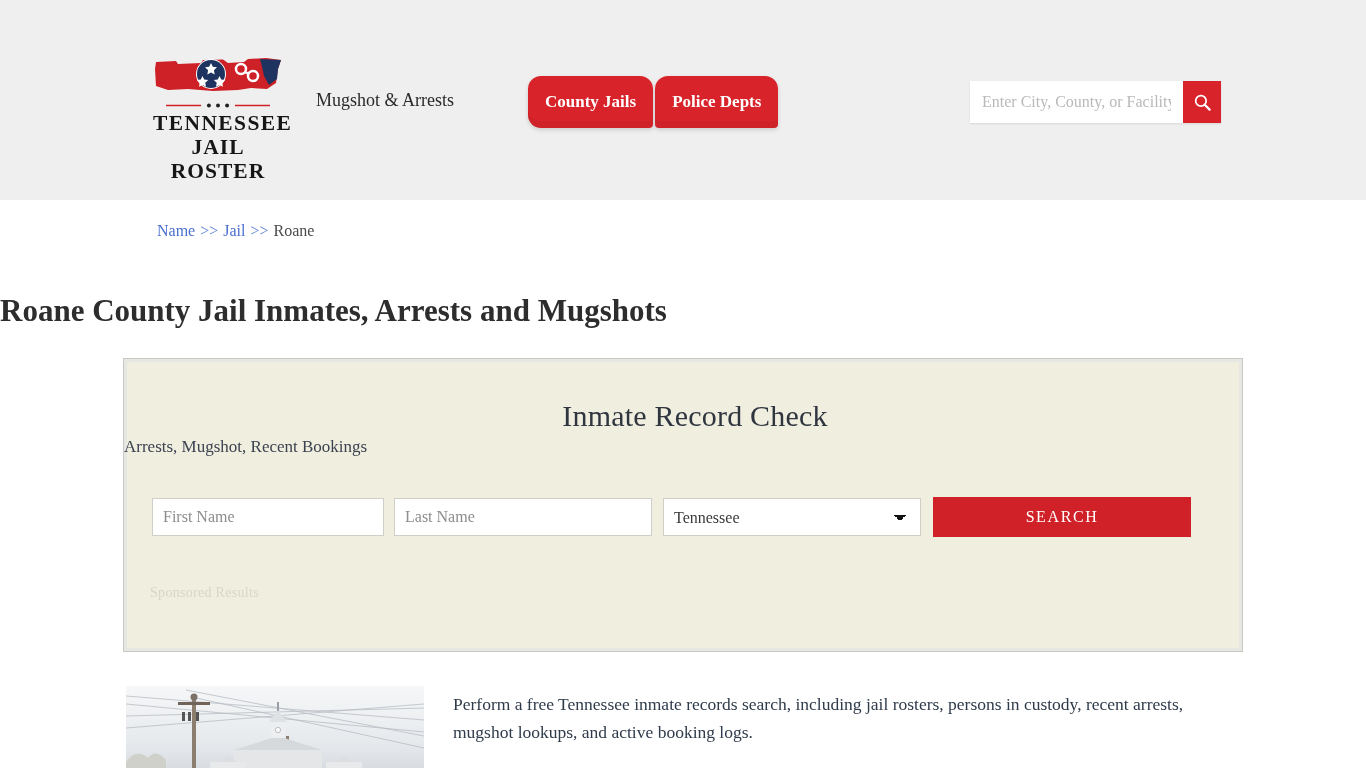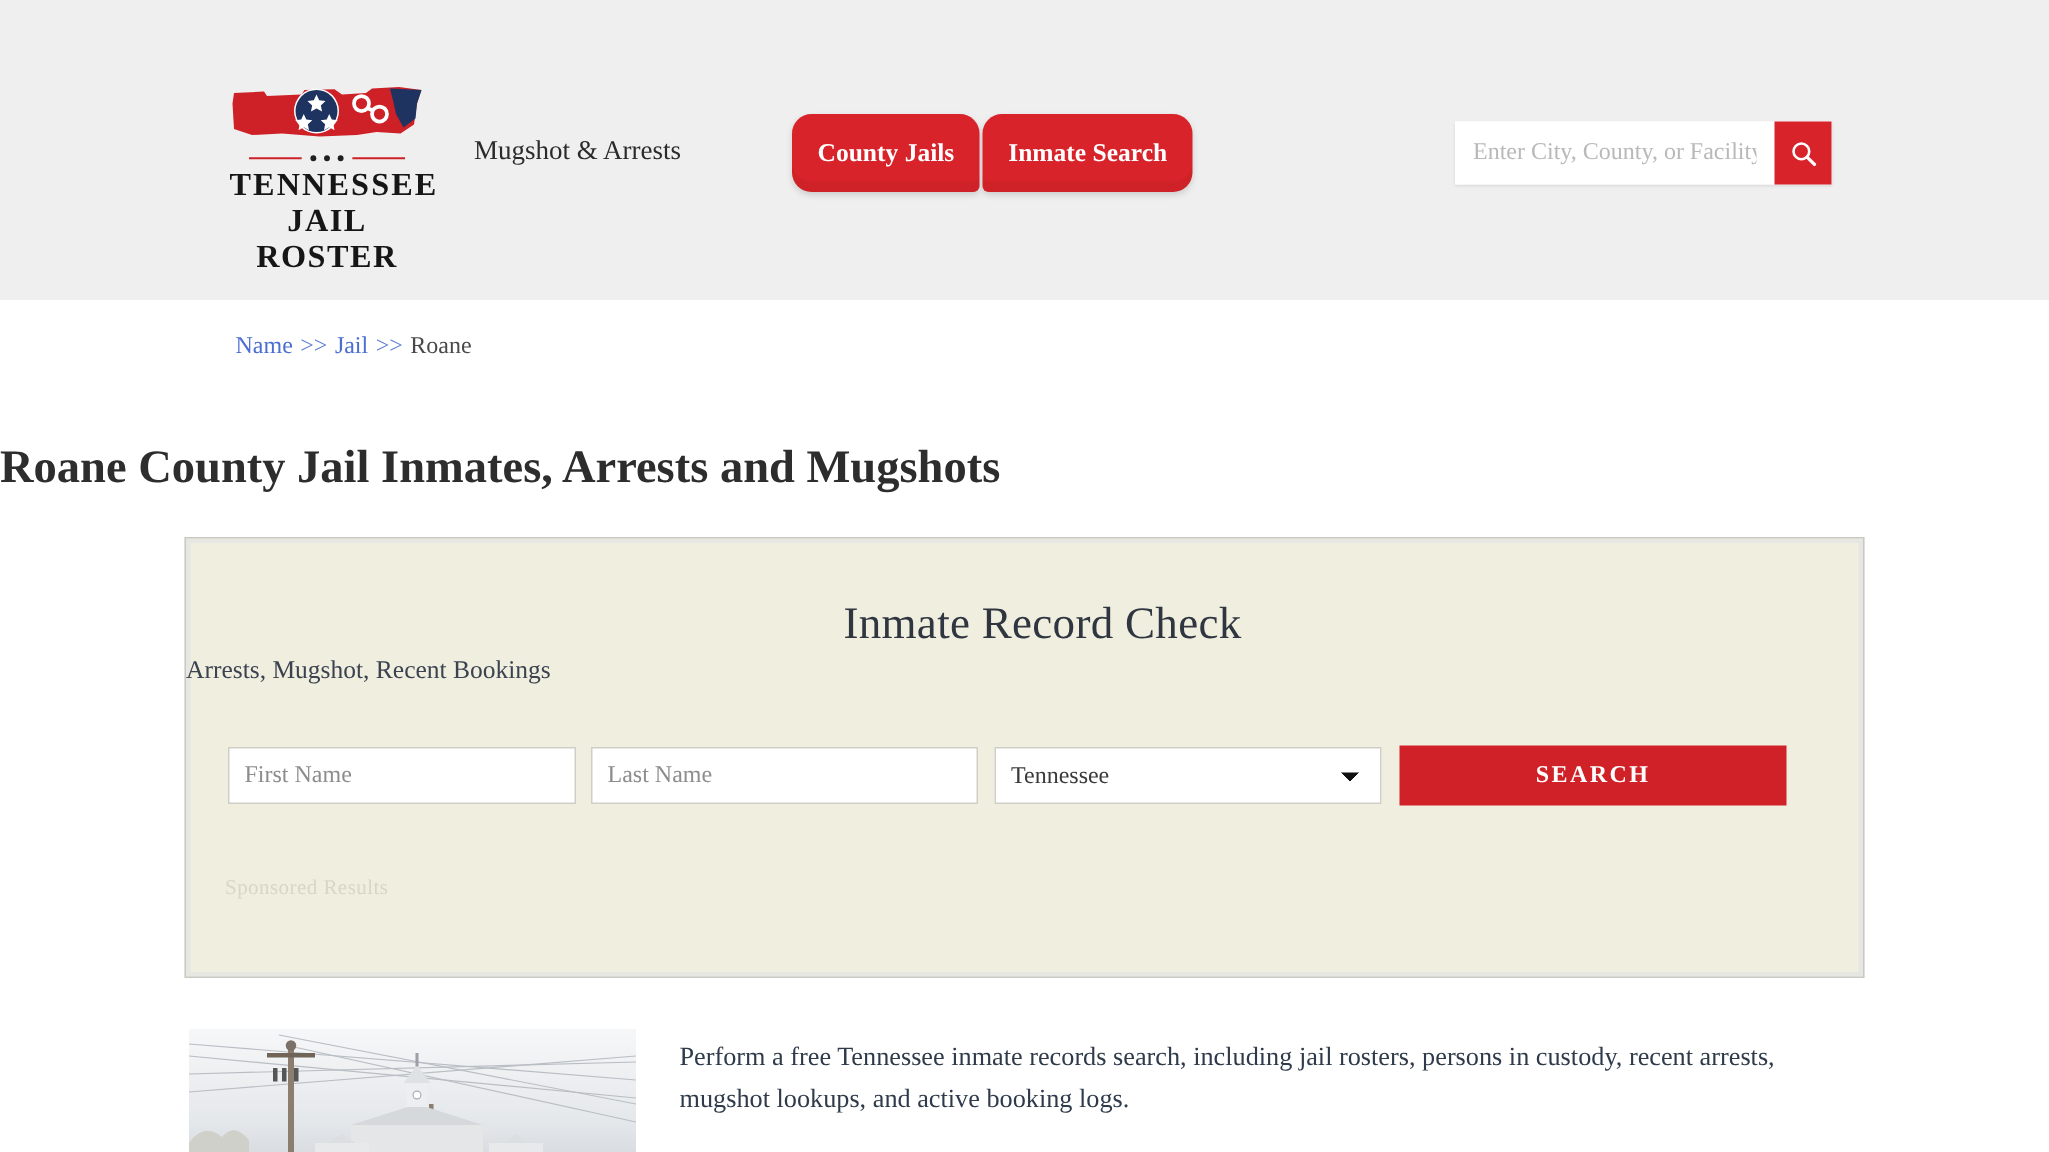--- a/index.html
+++ b/index.html
@@ -221,21 +221,21 @@
     background-size: 6px 6px, 6px 6px;
     background-repeat: no-repeat;
   }
   .search-btn {
     width: 258px;
     height: 40px;
     background: #d02128;
     border: none;
     color: #ffffff;
     font-family: "Liberation Serif", serif;
-    font-weight: bold;
+    font-weight: normal;
     font-size: 16px;
     letter-spacing: 1.6px;
     cursor: pointer;
   }
   .sponsored {
     position: absolute;
     left: 150px;
     top: 585px;
     font-family: "Liberation Serif", serif;
     font-size: 14px;
@@ -309,22 +309,22 @@
         <div class="l2">JAIL ROSTER</div>
       </div>
     </div>
 
     <div class="tagline">Mugshot &amp; Arrests</div>
 
     <nav class="nav-wrap">
       <div class="nav-item n1">
         <span>County Jails</span>
       </div>
-      <div class="nav-item n3">
-        <span>Inmate Search</span>
+      <div class="nav-item n2">
+        <span>Police Depts</span>
       </div>
     </nav>
 
     <div class="hdr-search">
       <input type="text" placeholder="Enter City, County, or Facility Name" style="">
       <button class="hdr-search-btn">
         <svg width="19" height="19" viewBox="0 0 24 24">
           <circle cx="10" cy="10" r="6.6" fill="none" stroke="#ffffff" stroke-width="2.2"></circle>
           <line x1="14.8" y1="14.8" x2="21" y2="21" stroke="#ffffff" stroke-width="2.8" stroke-linecap="round"></line>
         </svg>

